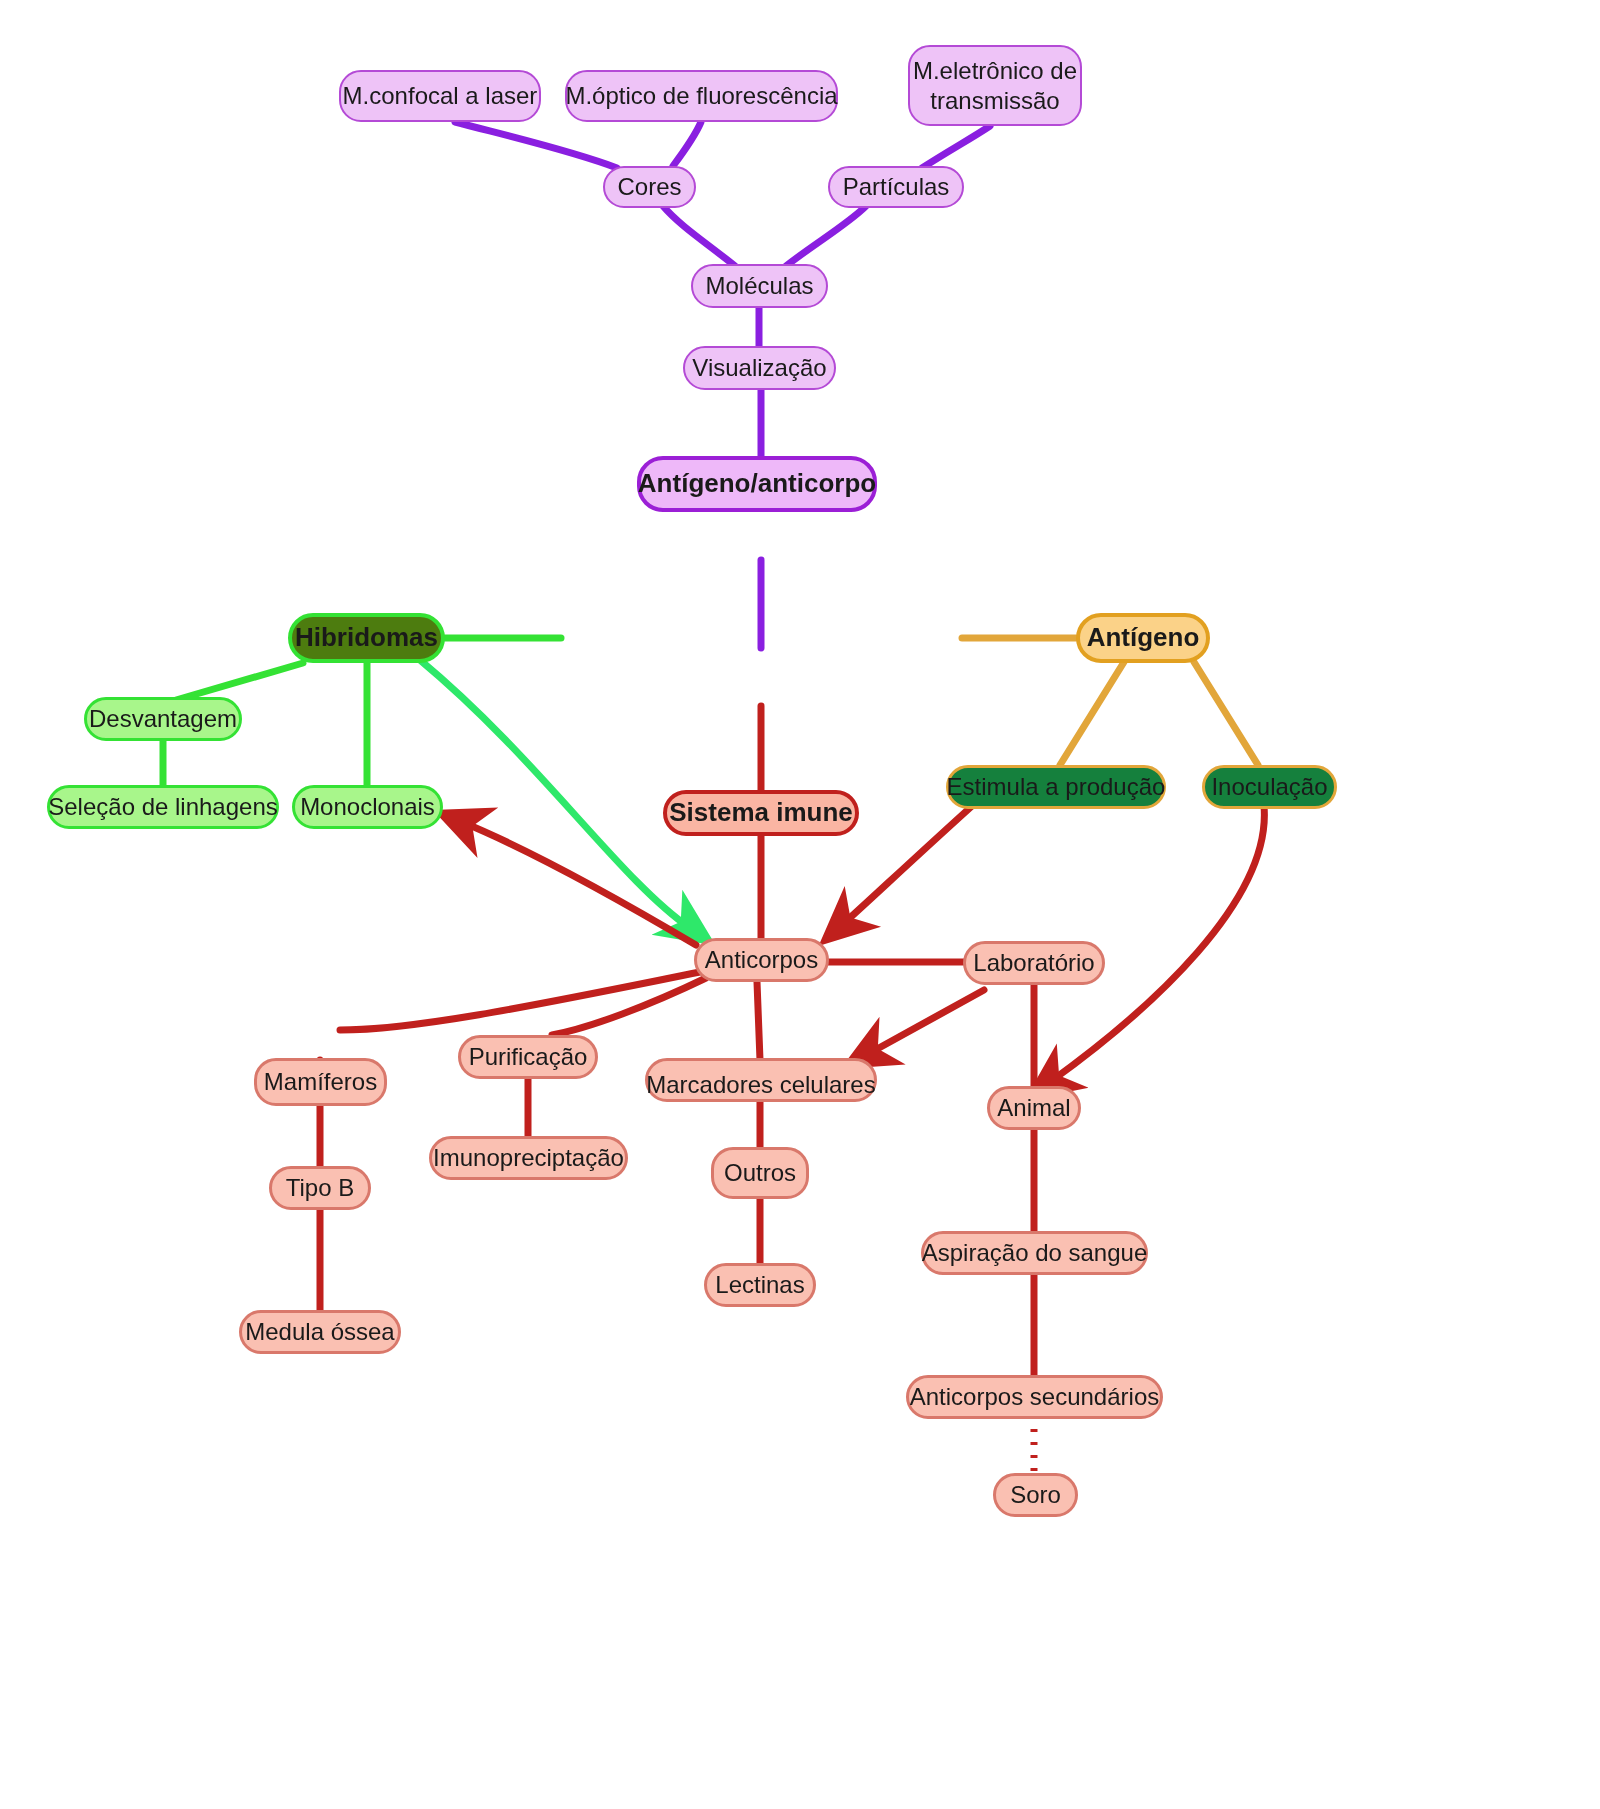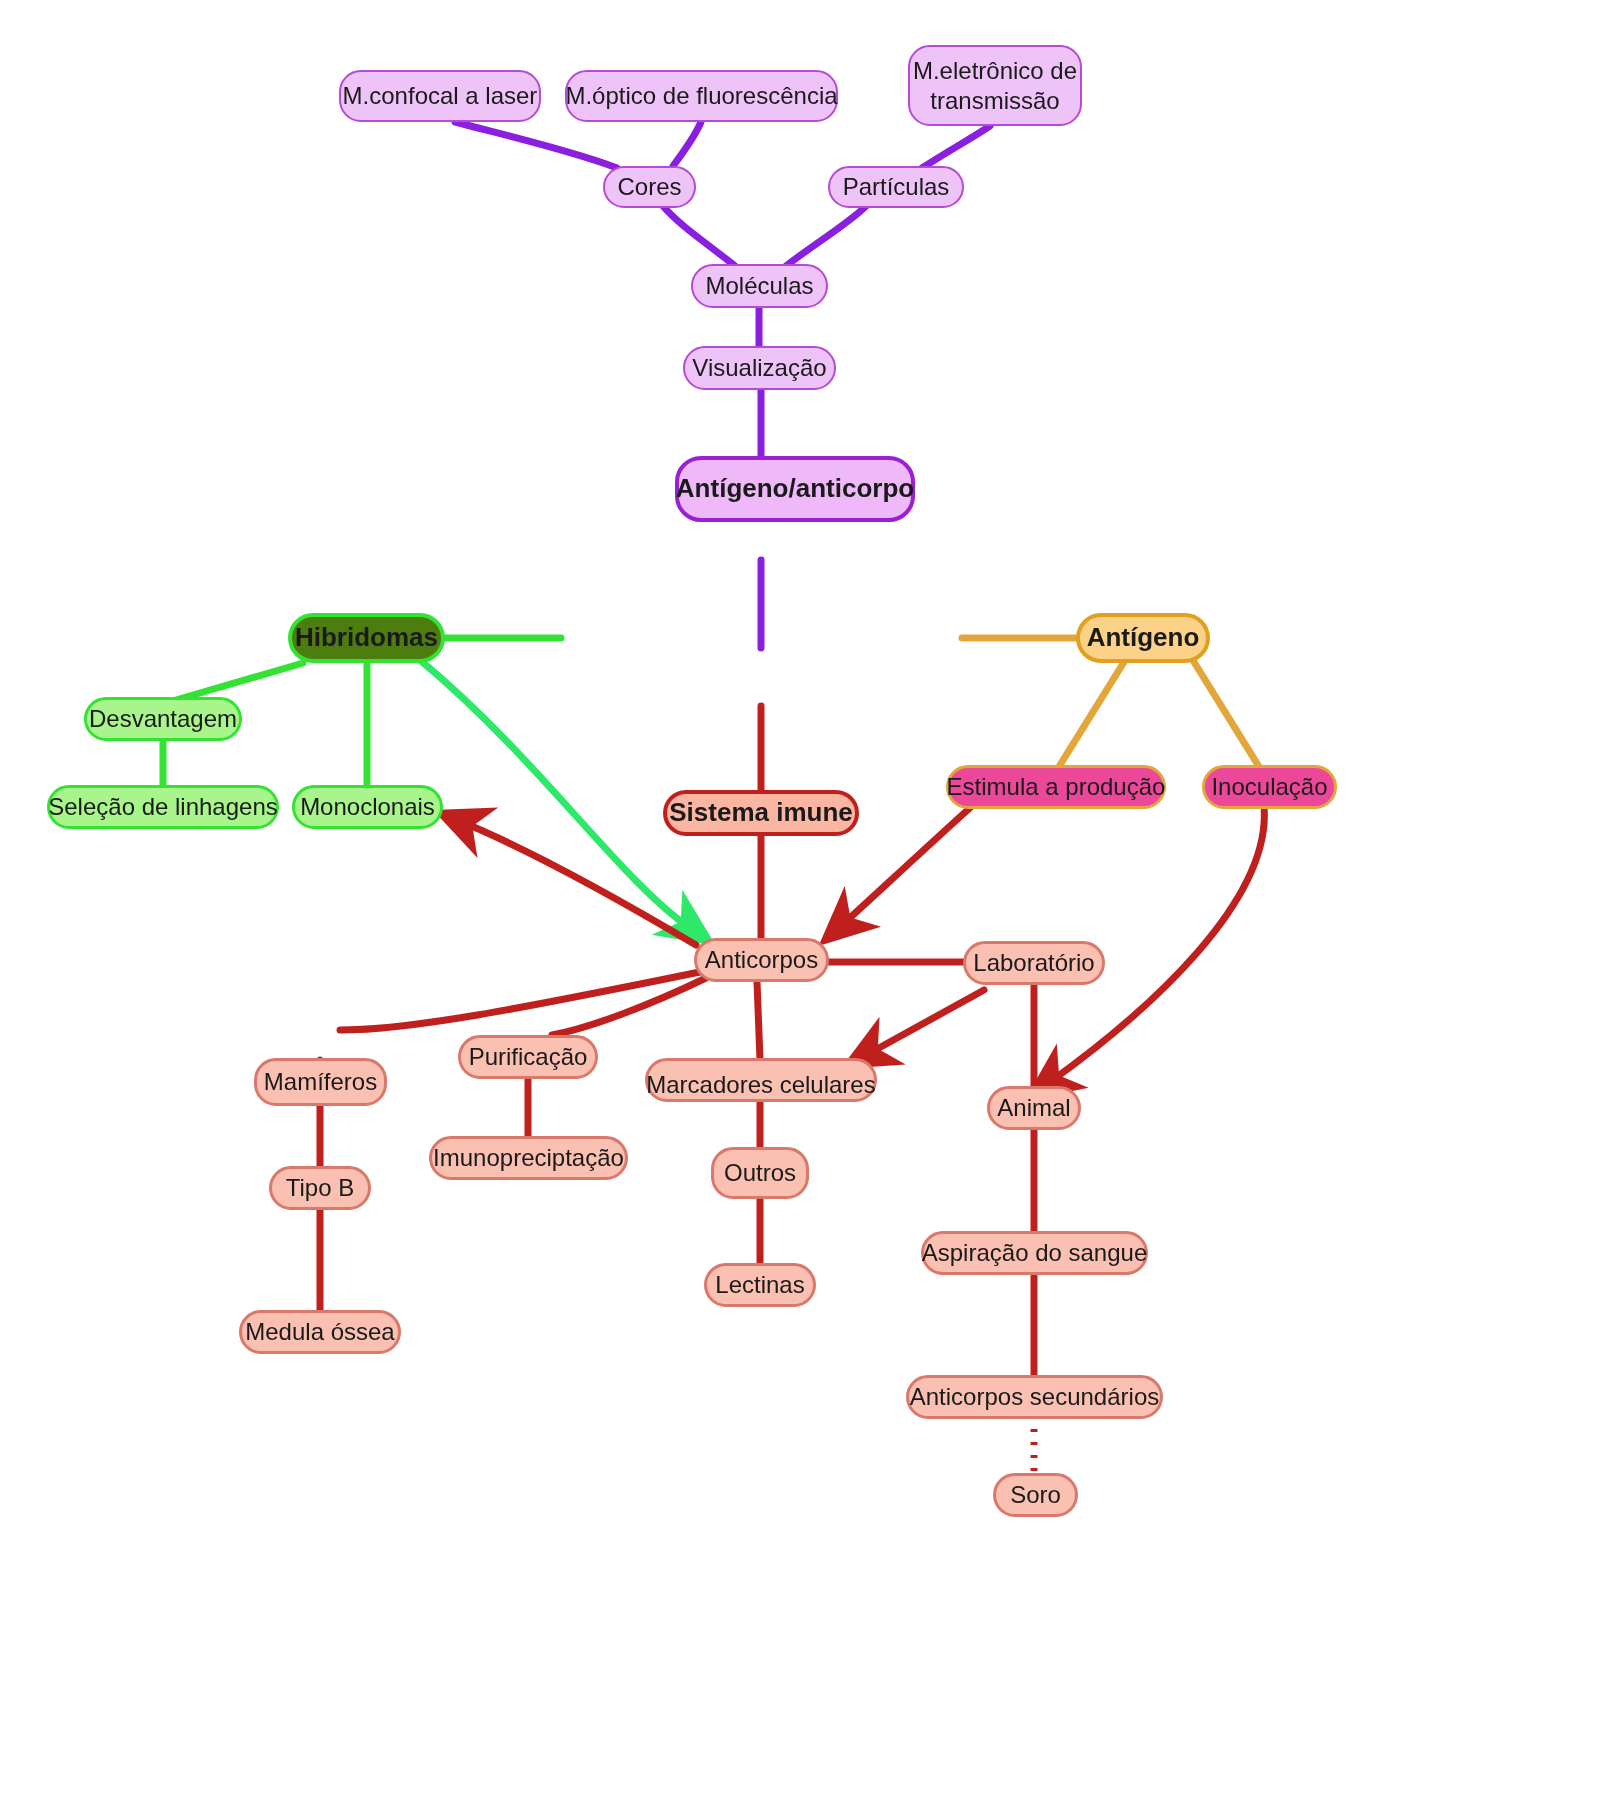--- a/index.html
+++ b/index.html
@@ -75,21 +75,21 @@
   .n-green-root {
     background: #4d7c0f;
     border-color: #34e234;
     border-width: 4px;
     border-radius: 26px;
     font-size: 26px;
     font-weight: bold;
   }
   
   .n-orange {
-    background: #ec4899;
+    background: #15803d;
     border-color: #e5a party;
     border-width: 3px;
     border-radius: 22px;
     font-size: 24px;
     text-align: right;
   }
   .n-orange {
     border-color: #e2a63a;
   }
   .n-orange-root {
@@ -206,21 +206,21 @@
   </div>
 
   <div class="node n-purple" style="left:691px; top:264px; width:137px; height:44px;">
     <span>Moléculas</span>
   </div>
 
   <div class="node n-purple" style="left:683px; top:346px; width:153px; height:44px;">
     <span>Visualização</span>
   </div>
 
-  <div class="node n-purple-root" style="left:637px; top:456px; width:240px; height:66px;margin-left:38px;">
+  <div class="node n-purple-root" style="left:637px; top:456px; width:240px; height:56px;">
     <span>Antígeno/anticorpo</span>
   </div>
 
 
   <div class="node n-green-root" style="left:288px; top:613px; width:157px; height:50px;">
     <span>Hibridomas</span>
   </div>
 
   <div class="node n-green" style="left:84px; top:697px; width:158px; height:44px;">
     <span>Desvantagem</span>

